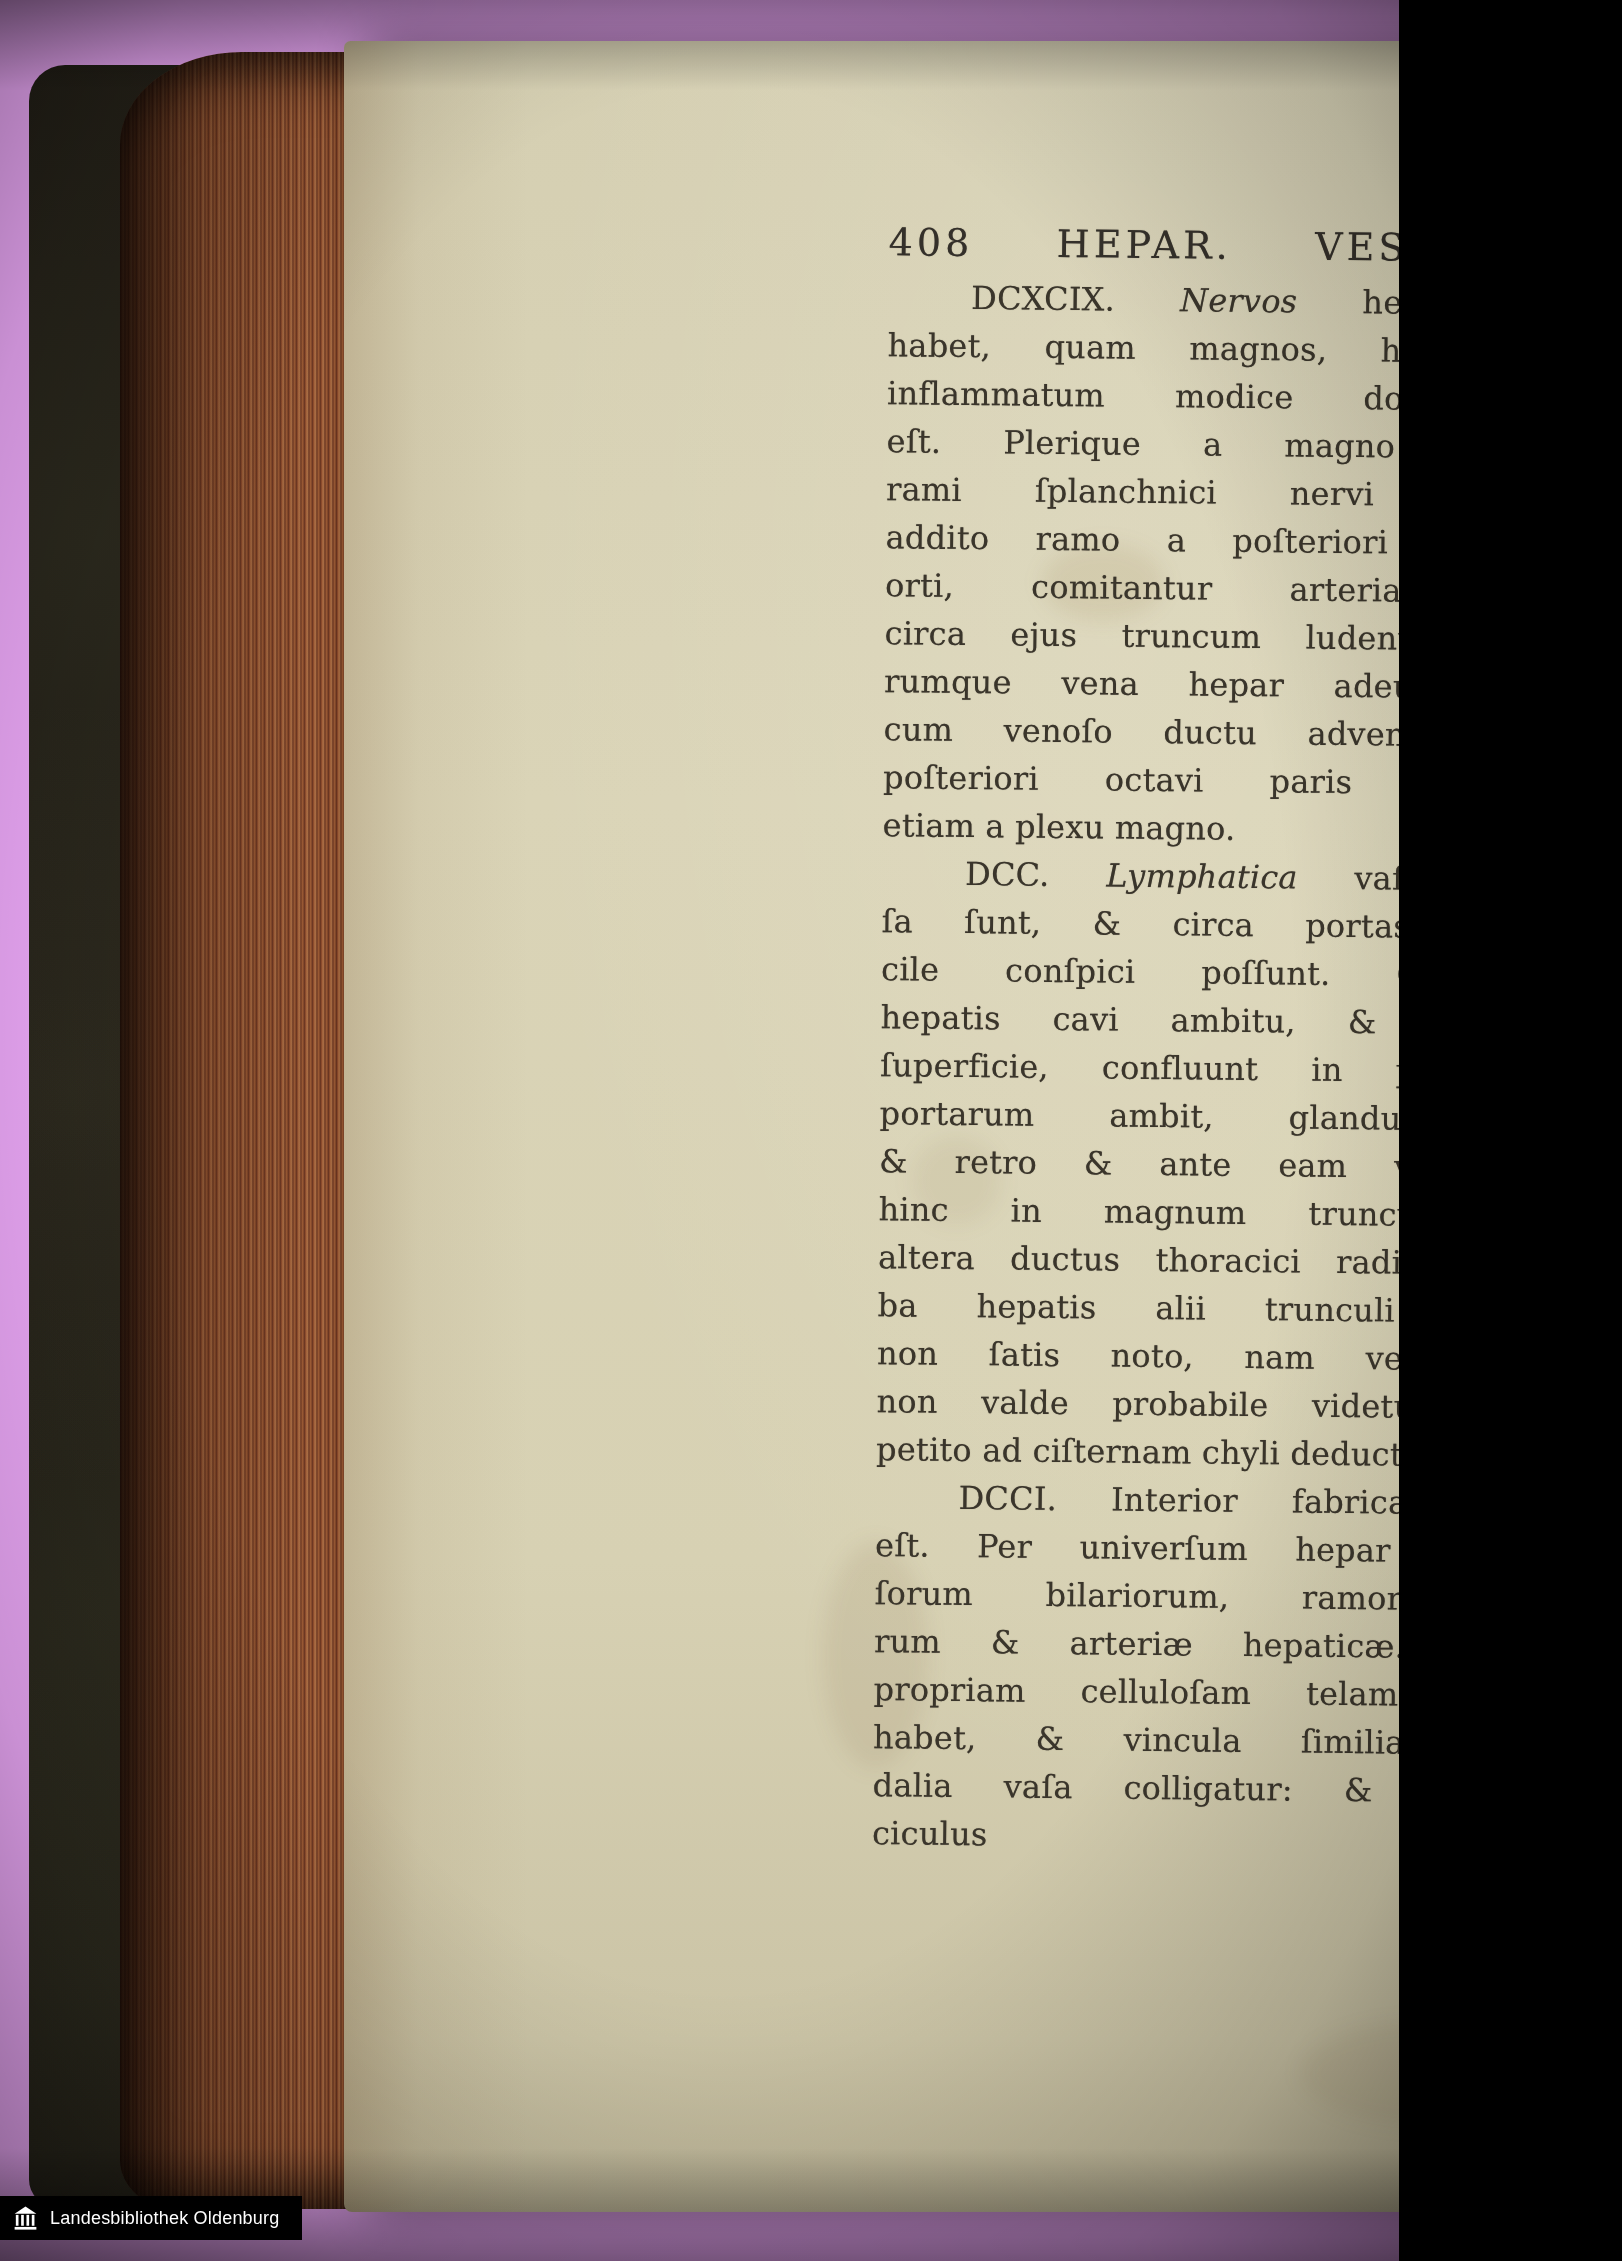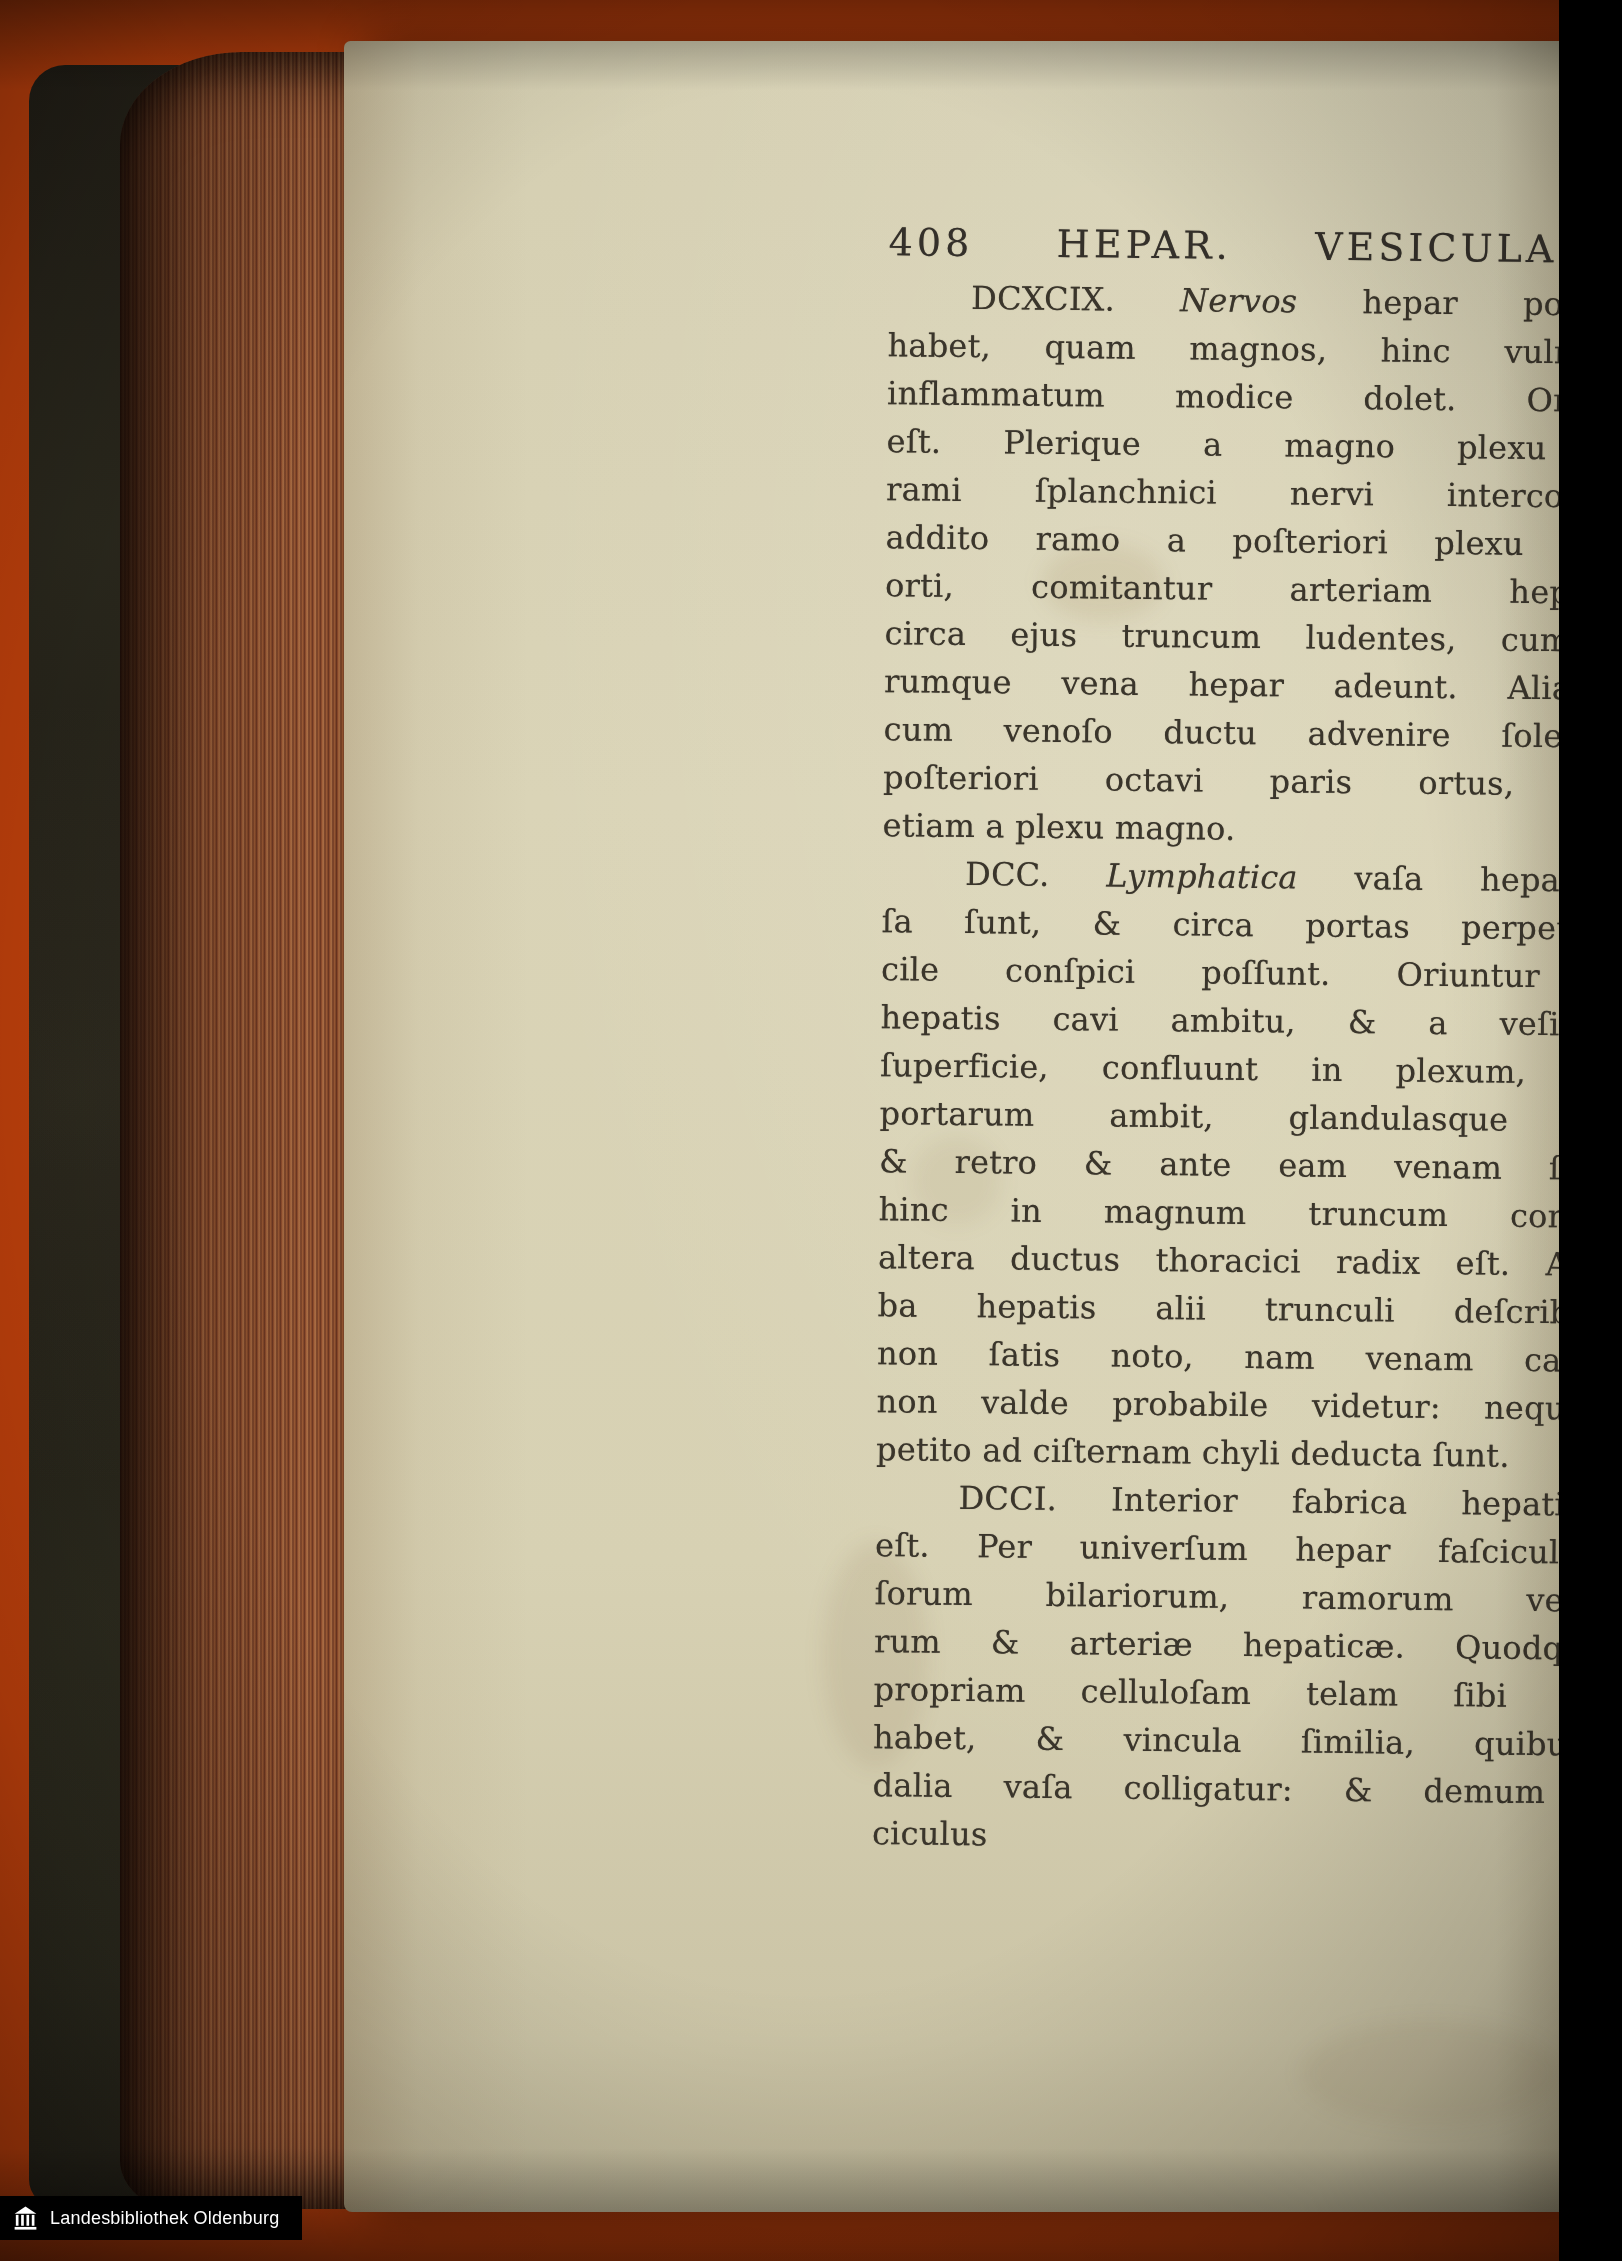--- a/index.html
+++ b/index.html
@@ -1,16 +1,16 @@
 <!DOCTYPE html>
 <html style="font-size:13px"><head>
 <meta charset="utf-8">
 <style>
   html,body{margin:0;padding:0;background:#000;}
-  .shot{position:relative;width:1559px;height:2261px;background:#c2410c;overflow:hidden;
+  .shot{position:relative;width:1399px;height:2261px;background:#f0abfc;overflow:hidden;
         font-family:"DejaVu Serif",serif;}
 
   
   .cover{position:absolute;left:29px;top:65px;width:357px;height:2142px;
     background:
       radial-gradient(circle at 18% 22%, rgba(115,125,85,0.14), transparent 38%),
       radial-gradient(circle at 12% 48%, rgba(130,130,92,0.11), transparent 34%),
       radial-gradient(circle at 22% 72%, rgba(105,115,75,0.13), transparent 40%),
       radial-gradient(circle at 15% 90%, rgba(95,105,70,0.12), transparent 36%),
       #201c15;

